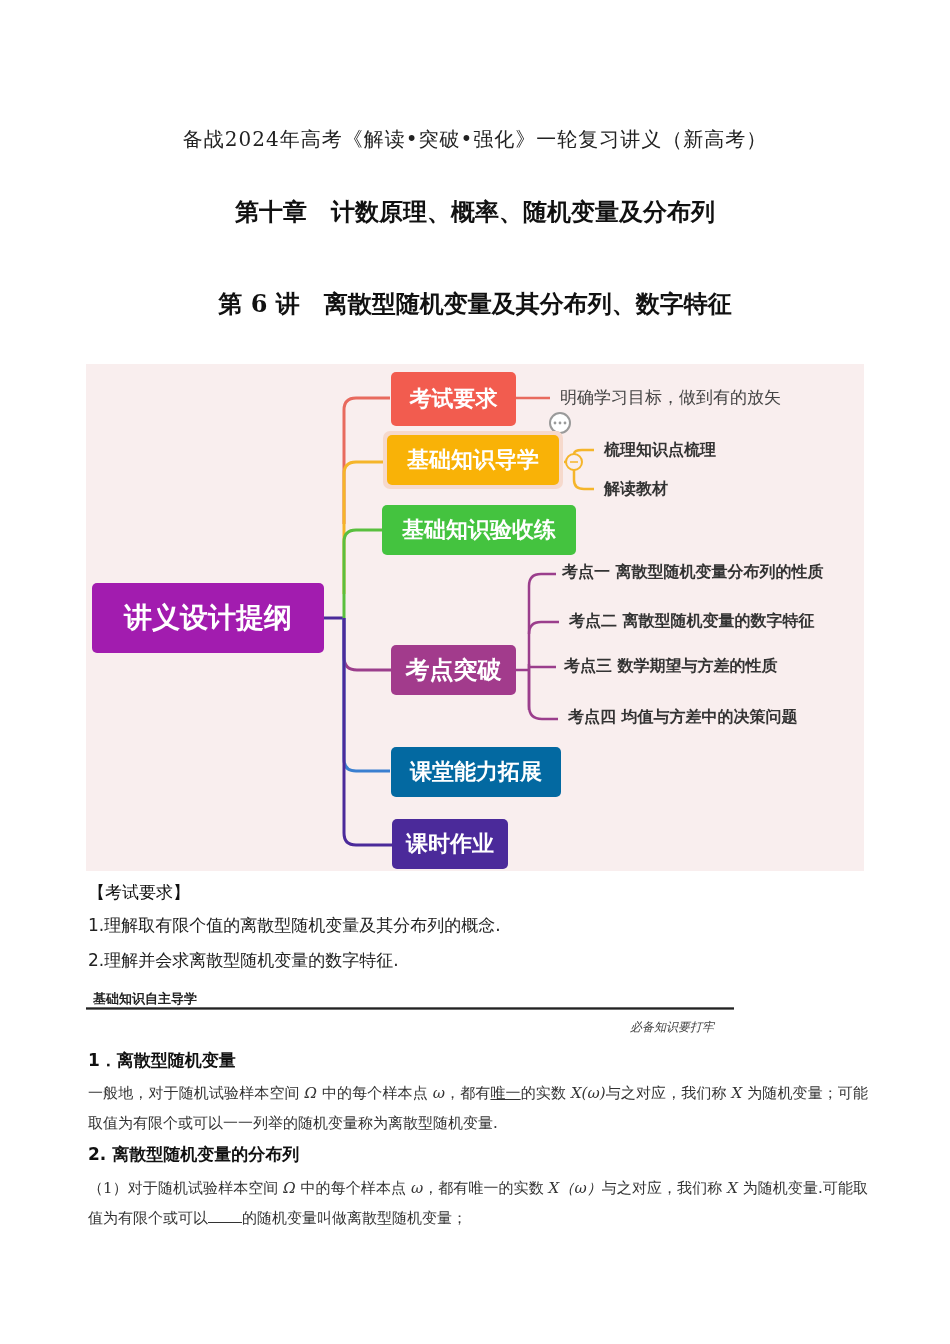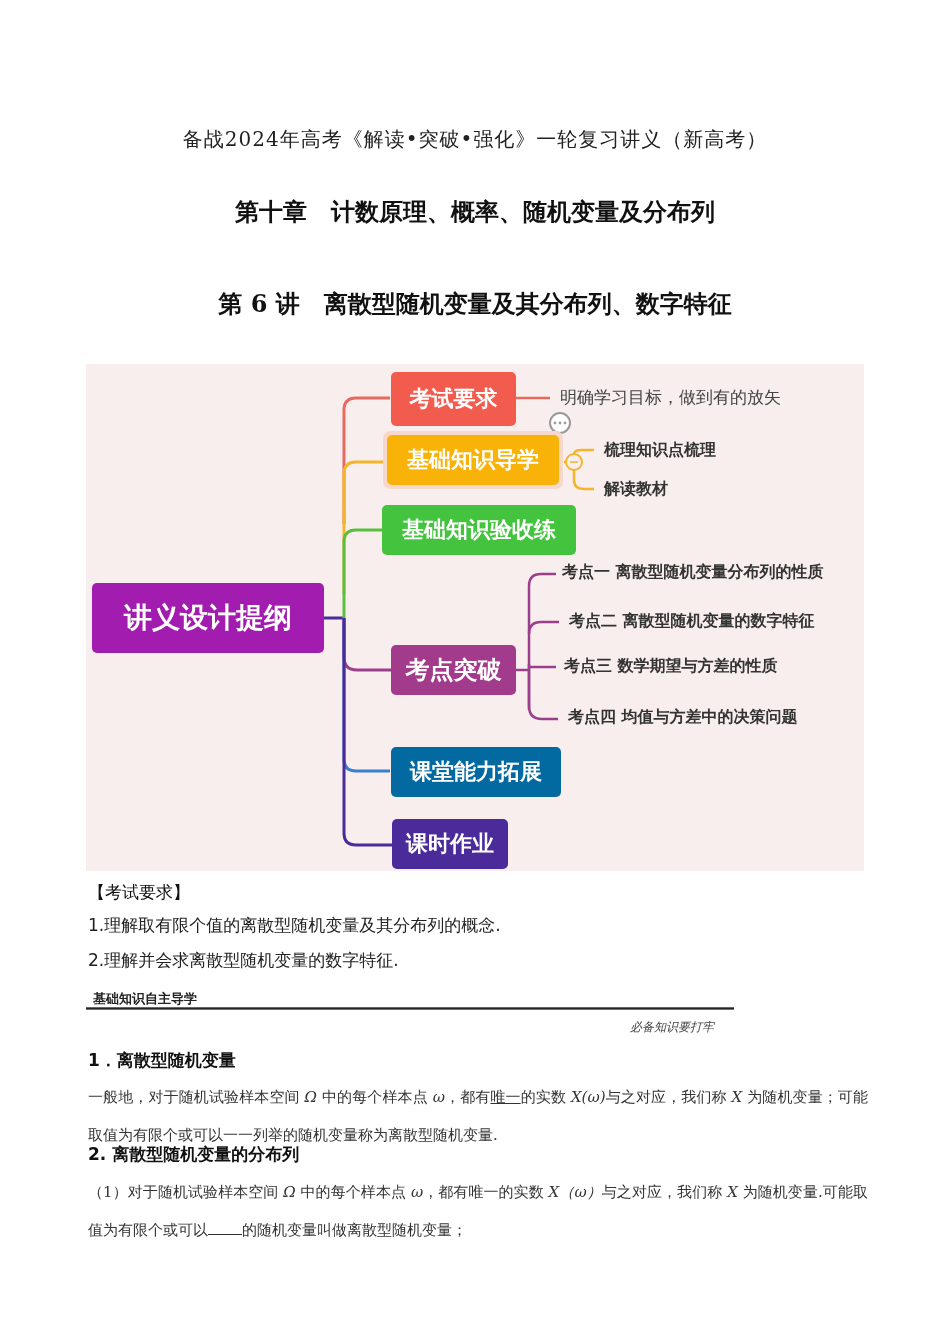--- a/index.html
+++ b/index.html
@@ -16,21 +16,21 @@
   .leaf { position:absolute; font-family:"DejaVu Sans","Liberation Sans",sans-serif; font-weight:bold; font-size:16px; color:#333; white-space:nowrap; }
   .leaf.light { font-weight:normal; color:#444; font-size:17px;text-align:right; }
   svg.lines { position:absolute; left:0; top:0; }
 
   .section-head { left:88px; top:881px; font-size:17px; font-family:"DejaVu Sans","Liberation Sans",sans-serif; }
   .req { left:88px; font-size:17px; font-family:"DejaVu Sans","Liberation Sans",sans-serif; color:#222; }
   .banner-title { left:93px; top:990px; font-size:13px; font-weight:bold; font-family:"DejaVu Serif","Liberation Serif",serif; color:#222; }
   .banner-rule { left:86px; top:1007px; width:648px; height:3px; background:linear-gradient(#888,#222,#999); }
   .banner-sub { left:630px; top:1019px; font-size:12px; color:#444; font-style:italic; }
   .h2 { left:88px; font-size:17px; font-weight:bold; font-family:"DejaVu Sans","Liberation Sans",sans-serif;text-align:right; }
-  .para { left:88px; width:780px; font-size:15px; line-height:38px; color:#333; text-align:justify; }
+  .para { left:88px; width:780px; font-size:15px; line-height:30px; color:#333; text-align:justify; }
   .u { text-decoration:underline; }
   .it { font-style:italic; }
   .blank { display:inline-block; width:34px; border-bottom:1px solid #333; height:14px; vertical-align:baseline; }
 </style>
 </head>
 <body>
 
 <div class="abs series-title">备战2024年高考《解读•突破•强化》一轮复习讲义（新高考）</div>
 <div class="abs chapter-title">第十章　计数原理、概率、随机变量及分布列</div>
 <div class="abs lecture-title">第 6 讲　离散型随机变量及其分布列、数字特征</div>

